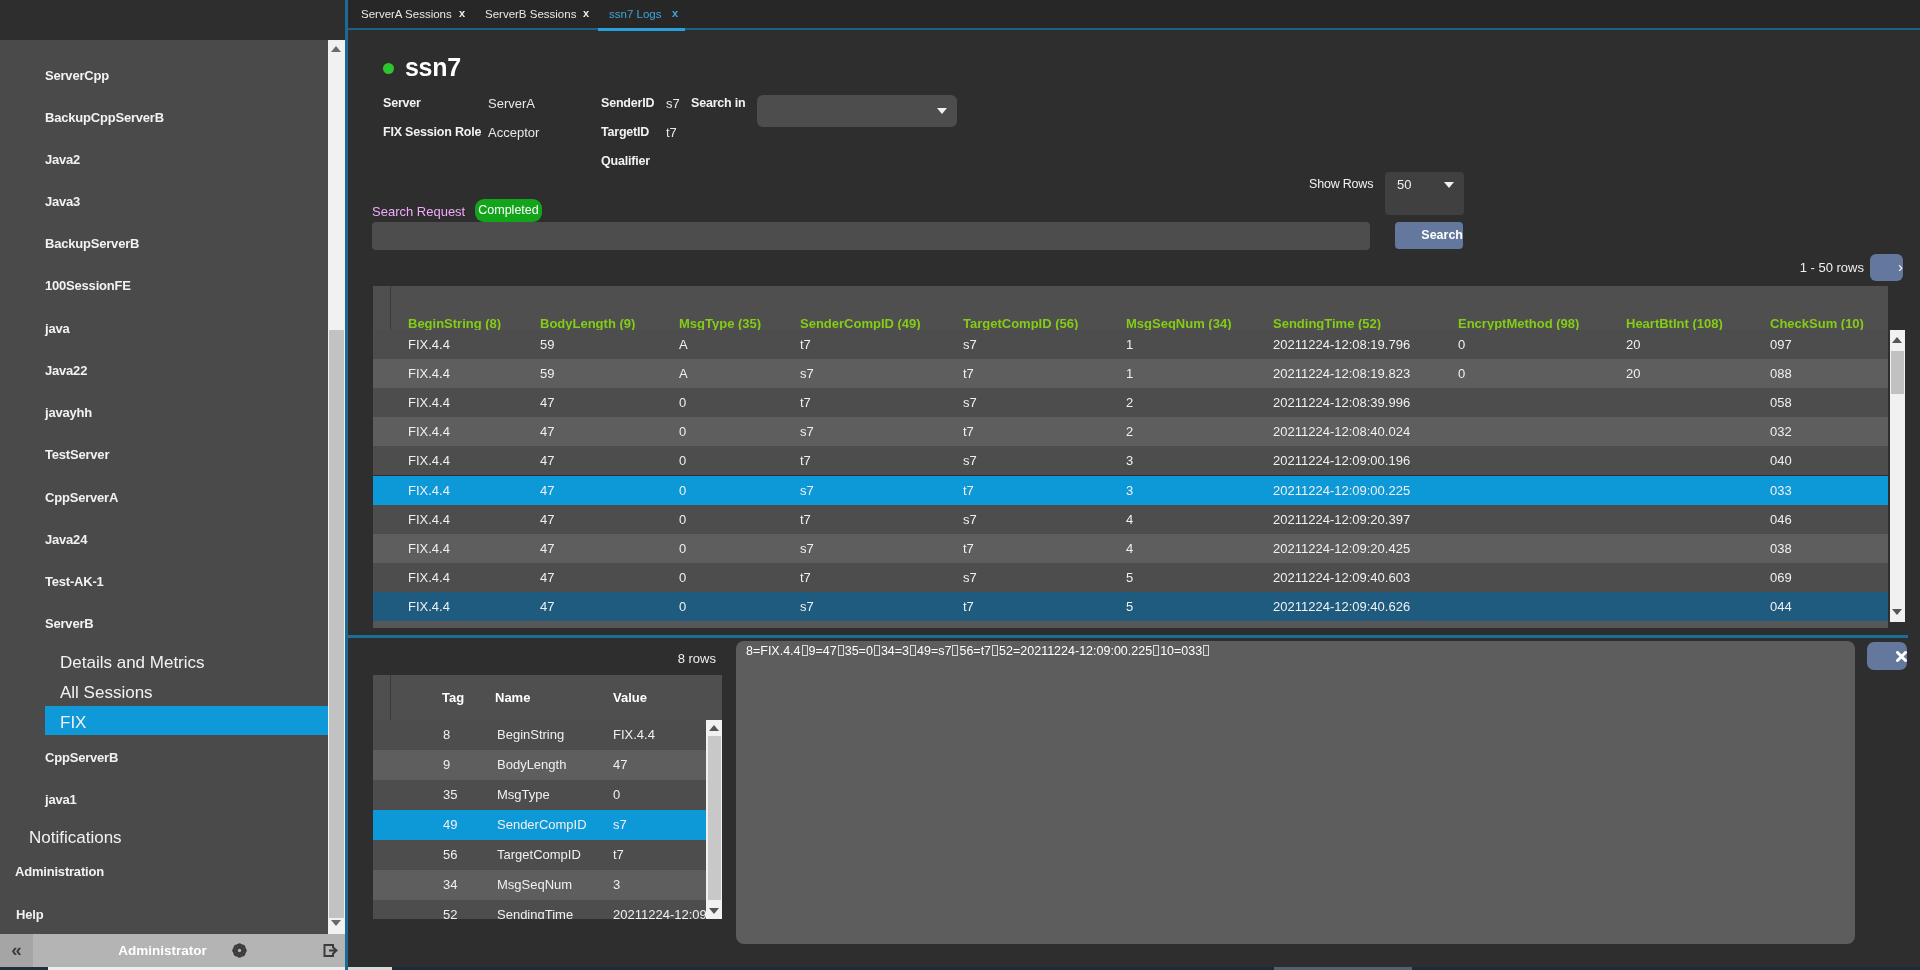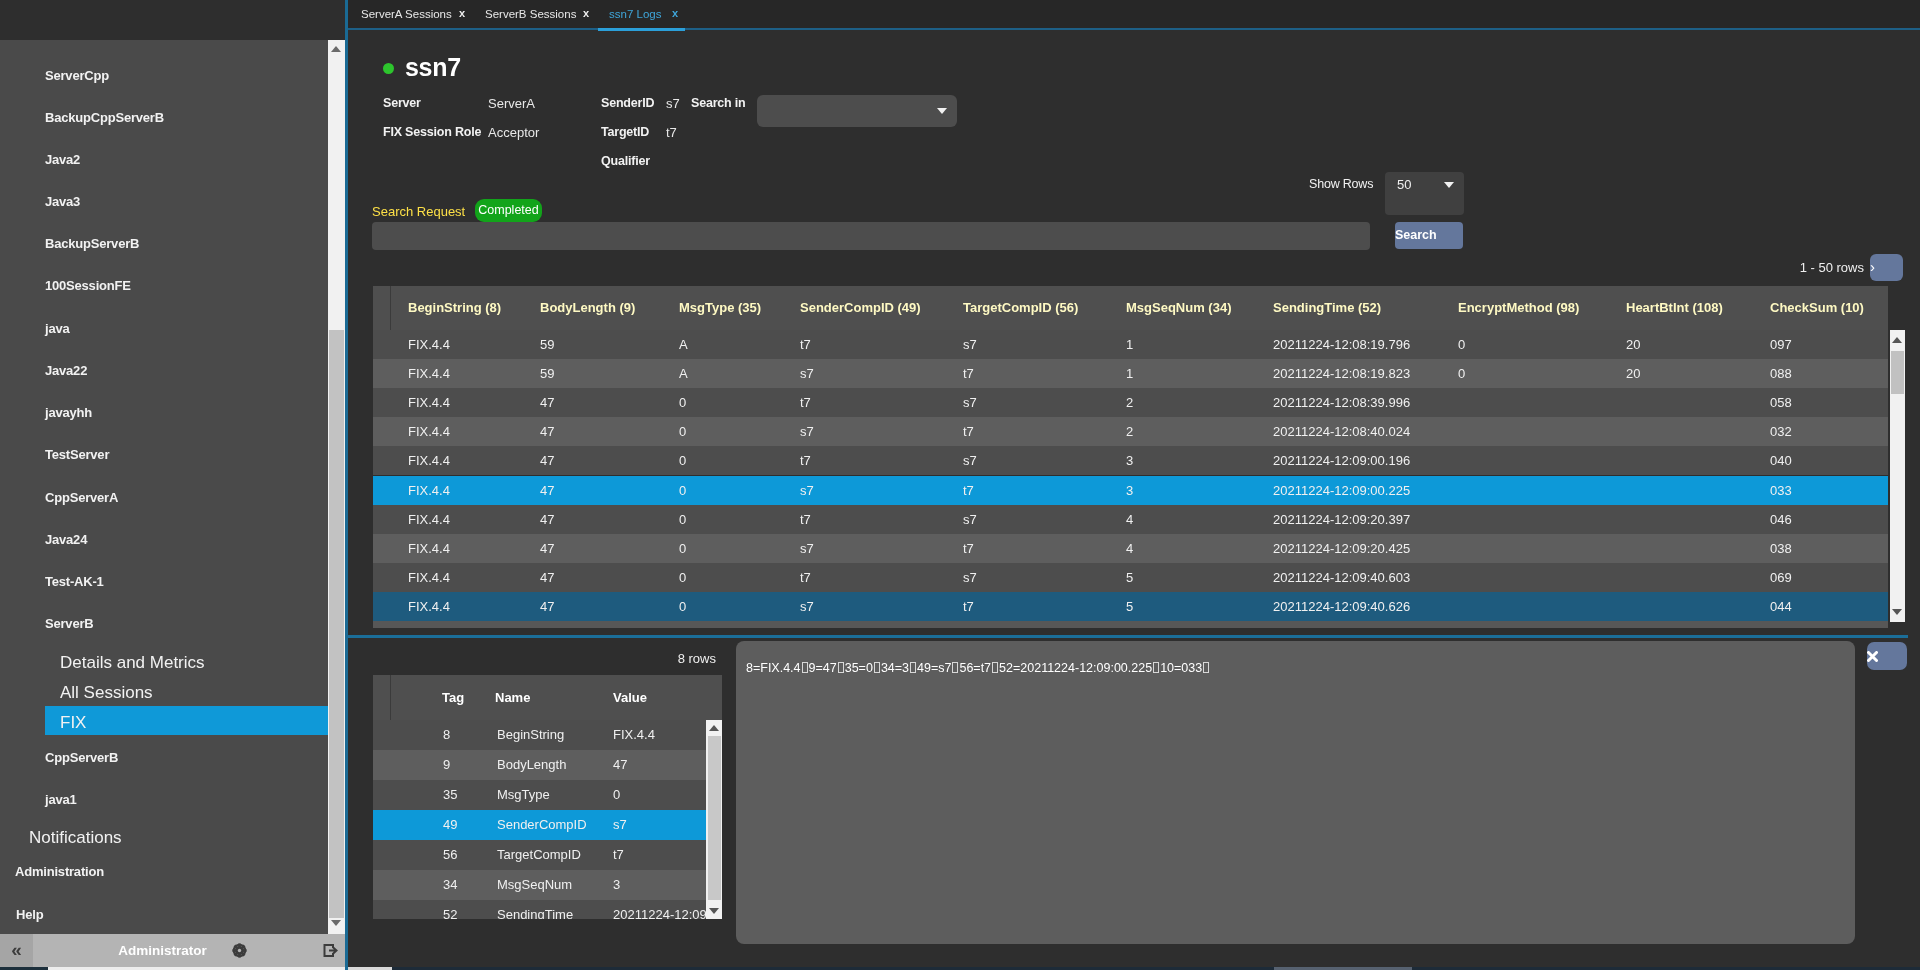--- a/index.html
+++ b/index.html
@@ -32,49 +32,49 @@
 .blue{color:#3fa6da}
 
 #dot{left:35px;top:63px;width:11px;height:11px;border-radius:50%;background:#2dc52d}
 #ssn7{left:57px;top:53px;color:#fff;font-size:25px;font-weight:bold;letter-spacing:-.3px}
 .lbl{position:absolute;color:#f2f2f2;font-size:12.5px;font-weight:bold;white-space:nowrap;letter-spacing:-.2px}
 .val{position:absolute;color:#e8e8e8;font-size:13px;white-space:nowrap}
 #sdrop{left:409px;top:95px;width:200px;height:32px;background:#4d4d4d;border-radius:6px}
 #rdrop{left:1037px;top:172px;width:79px;height:43px;background:#404040;border-radius:4px;color:#f0f0f0;font-size:13px;line-height:26px}
 #badge{left:127px;top:199px;width:67px;height:23px;background:#12a41a;border-radius:9px;color:#fff;font-size:12.5px;text-align:center;line-height:23px}
 #sinput{left:24px;top:222px;width:998px;height:28px;background:#4d4d4d;border-radius:4px}
-.btn{position:absolute;background:#64779c;border-radius:4px;color:#fff;text-align:left}
+.btn{position:absolute;background:#64779c;border-radius:4px;color:#fff;text-align:right}
 #searchbtn{left:1047px;top:222px;width:68px;height:27px;font-size:12.5px;font-weight:bold;line-height:27px}
 #rowslbl{left:1320px;top:260px;width:196px;text-align:right;color:#f0f0f0;font-size:13px}
 #nextbtn{left:1522px;top:254px;width:33px;height:27px;border-radius:6px;font-size:15px;line-height:25px}
 
 #mtable{left:25px;top:286px;width:1515px;height:342px;overflow:hidden}
 #mthead{position:absolute;left:0;top:0;width:1515px;height:44px;background:#4f4f4f}
-.th{position:absolute;top:0;height:44px;line-height:44px;color:#fef9c3;font-size:13px;font-weight:bold;white-space:nowrap}
+.th{position:absolute;top:16px;height:44px;line-height:44px;color:#84cc16;font-size:13px;font-weight:bold;white-space:nowrap}
 .tr{position:absolute;left:0;width:1515px;height:29.1px}
 .tr i{font-style:normal;position:absolute;top:0;height:29.1px;line-height:29.1px;color:#f0f0f0;font-size:13px;white-space:nowrap}
 .rA{background:#4d4d4d}.rB{background:#5e5e5e}.rS{background:#0d99d8}.rT{background:#1e5b7e}
 .c0{left:35px}.c1{left:167px}.c2{left:306px}.c3{left:427px}.c4{left:590px}.c5{left:753px}.c6{left:900px}.c7{left:1085px}.c8{left:1253px}.c9{left:1397px}
 .gl{position:absolute;left:17px;top:0;width:1px;background:rgba(0,0,0,.25)}
 #mscroll{left:1542px;top:330px;width:15px;height:292px;background:#f1f1f1}
 #mthumb{left:1px;top:21px;width:13px;height:43px;background:#c1c1c1}
 
 #divider{left:0;top:635px;width:1560px;height:3px;background:#1b6e99}
 #rows8{left:200px;top:651px;width:168px;text-align:right;color:#f0f0f0;font-size:13px}
 #btable{left:25px;top:675px;width:349px;height:244px;overflow:hidden}
 #bthead{position:absolute;left:0;top:0;width:349px;height:45px;background:#4f4f4f}
 .kh{position:absolute;top:0;height:45px;line-height:45px;color:#fff;font-size:13px;font-weight:bold}
 .kr{position:absolute;left:0;width:334px;height:30px}
 .kr i{font-style:normal;position:absolute;top:0;height:30px;line-height:30px;color:#f0f0f0;font-size:13px;white-space:nowrap}
 .k0{left:70px}.k1{left:124px}.k2{left:240px}
 #bvscroll{position:absolute;left:333px;top:45px;width:16px;height:201px;background:#f1f1f1}
 #bvthumb{position:absolute;left:1.5px;top:16px;width:13px;height:164px;background:#c8c8c8}
 #bhscroll{position:absolute;left:0;top:247px;width:349px;height:13px;background:#f1f1f1}
 #bhthumb{position:absolute;left:13px;top:1px;width:254px;height:11px;background:#b5b5b5}
-#msgbox{left:388px;top:641px;width:1119px;height:303px;background:#5d5d5d;border-radius:8px;color:#fff;font-size:12.5px;padding:20px 10px}
+#msgbox{left:388px;top:641px;width:1119px;height:303px;background:#5d5d5d;border-radius:8px;color:#fff;font-size:12.5px;padding:3px 10px}
 #closebtn{left:1519px;top:642px;width:40px;height:28px;border-radius:7px}
 .soh{display:inline-block;width:6px;height:11px;border:1px solid #d8d8d8;margin:0 1px;vertical-align:-1px}
 #bstrip{left:0;top:967px;width:1572px;height:3px;background:#1d2b38}
 #bthumbL{left:0;top:0;width:44px;height:3px;background:#d9d9d9;position:absolute}
 #bthumbM{left:926px;top:0;width:138px;height:3px;background:#566170;position:absolute}
 </style>
 </head>
 <body>
 <div id="app">
 <div class="abs" id="sbbody">
@@ -152,21 +152,21 @@
   <span class="lbl" style="left:253px;top:154px">Qualifier</span>
   <span class="lbl" style="left:343px;top:96px">Search in</span>
   <div class="abs" id="sdrop">
         <div class="tDw abs" style="left:180px;top:13px"></div>
       </div>
   <span class="lbl" style="left:961px;top:177px;font-weight:normal">Show Rows</span>
   <div class="abs" id="rdrop">
         <span style="position:absolute;left:12px">50</span>
         <div class="tDw abs" style="left:59px;top:10px"></div>
       </div>
-  <span class="val" style="left:24px;top:204px;color:#fde047">Search Request</span>
+  <span class="val" style="left:24px;top:204px;color:#f0abfc">Search Request</span>
   <div class="abs" id="badge">Completed</div>
   <div class="abs" id="sinput"></div>
   <div class="btn" id="searchbtn">Search</div>
   <span class="abs" id="rowslbl">1 - 50 rows</span>
   <div class="btn" id="nextbtn">›</div>
 
   <div class="abs" id="mtable">
     <div id="mthead">
       <div class="gl" style="height:44px"></div>
       <span class="th c0">BeginString (8)</span>

